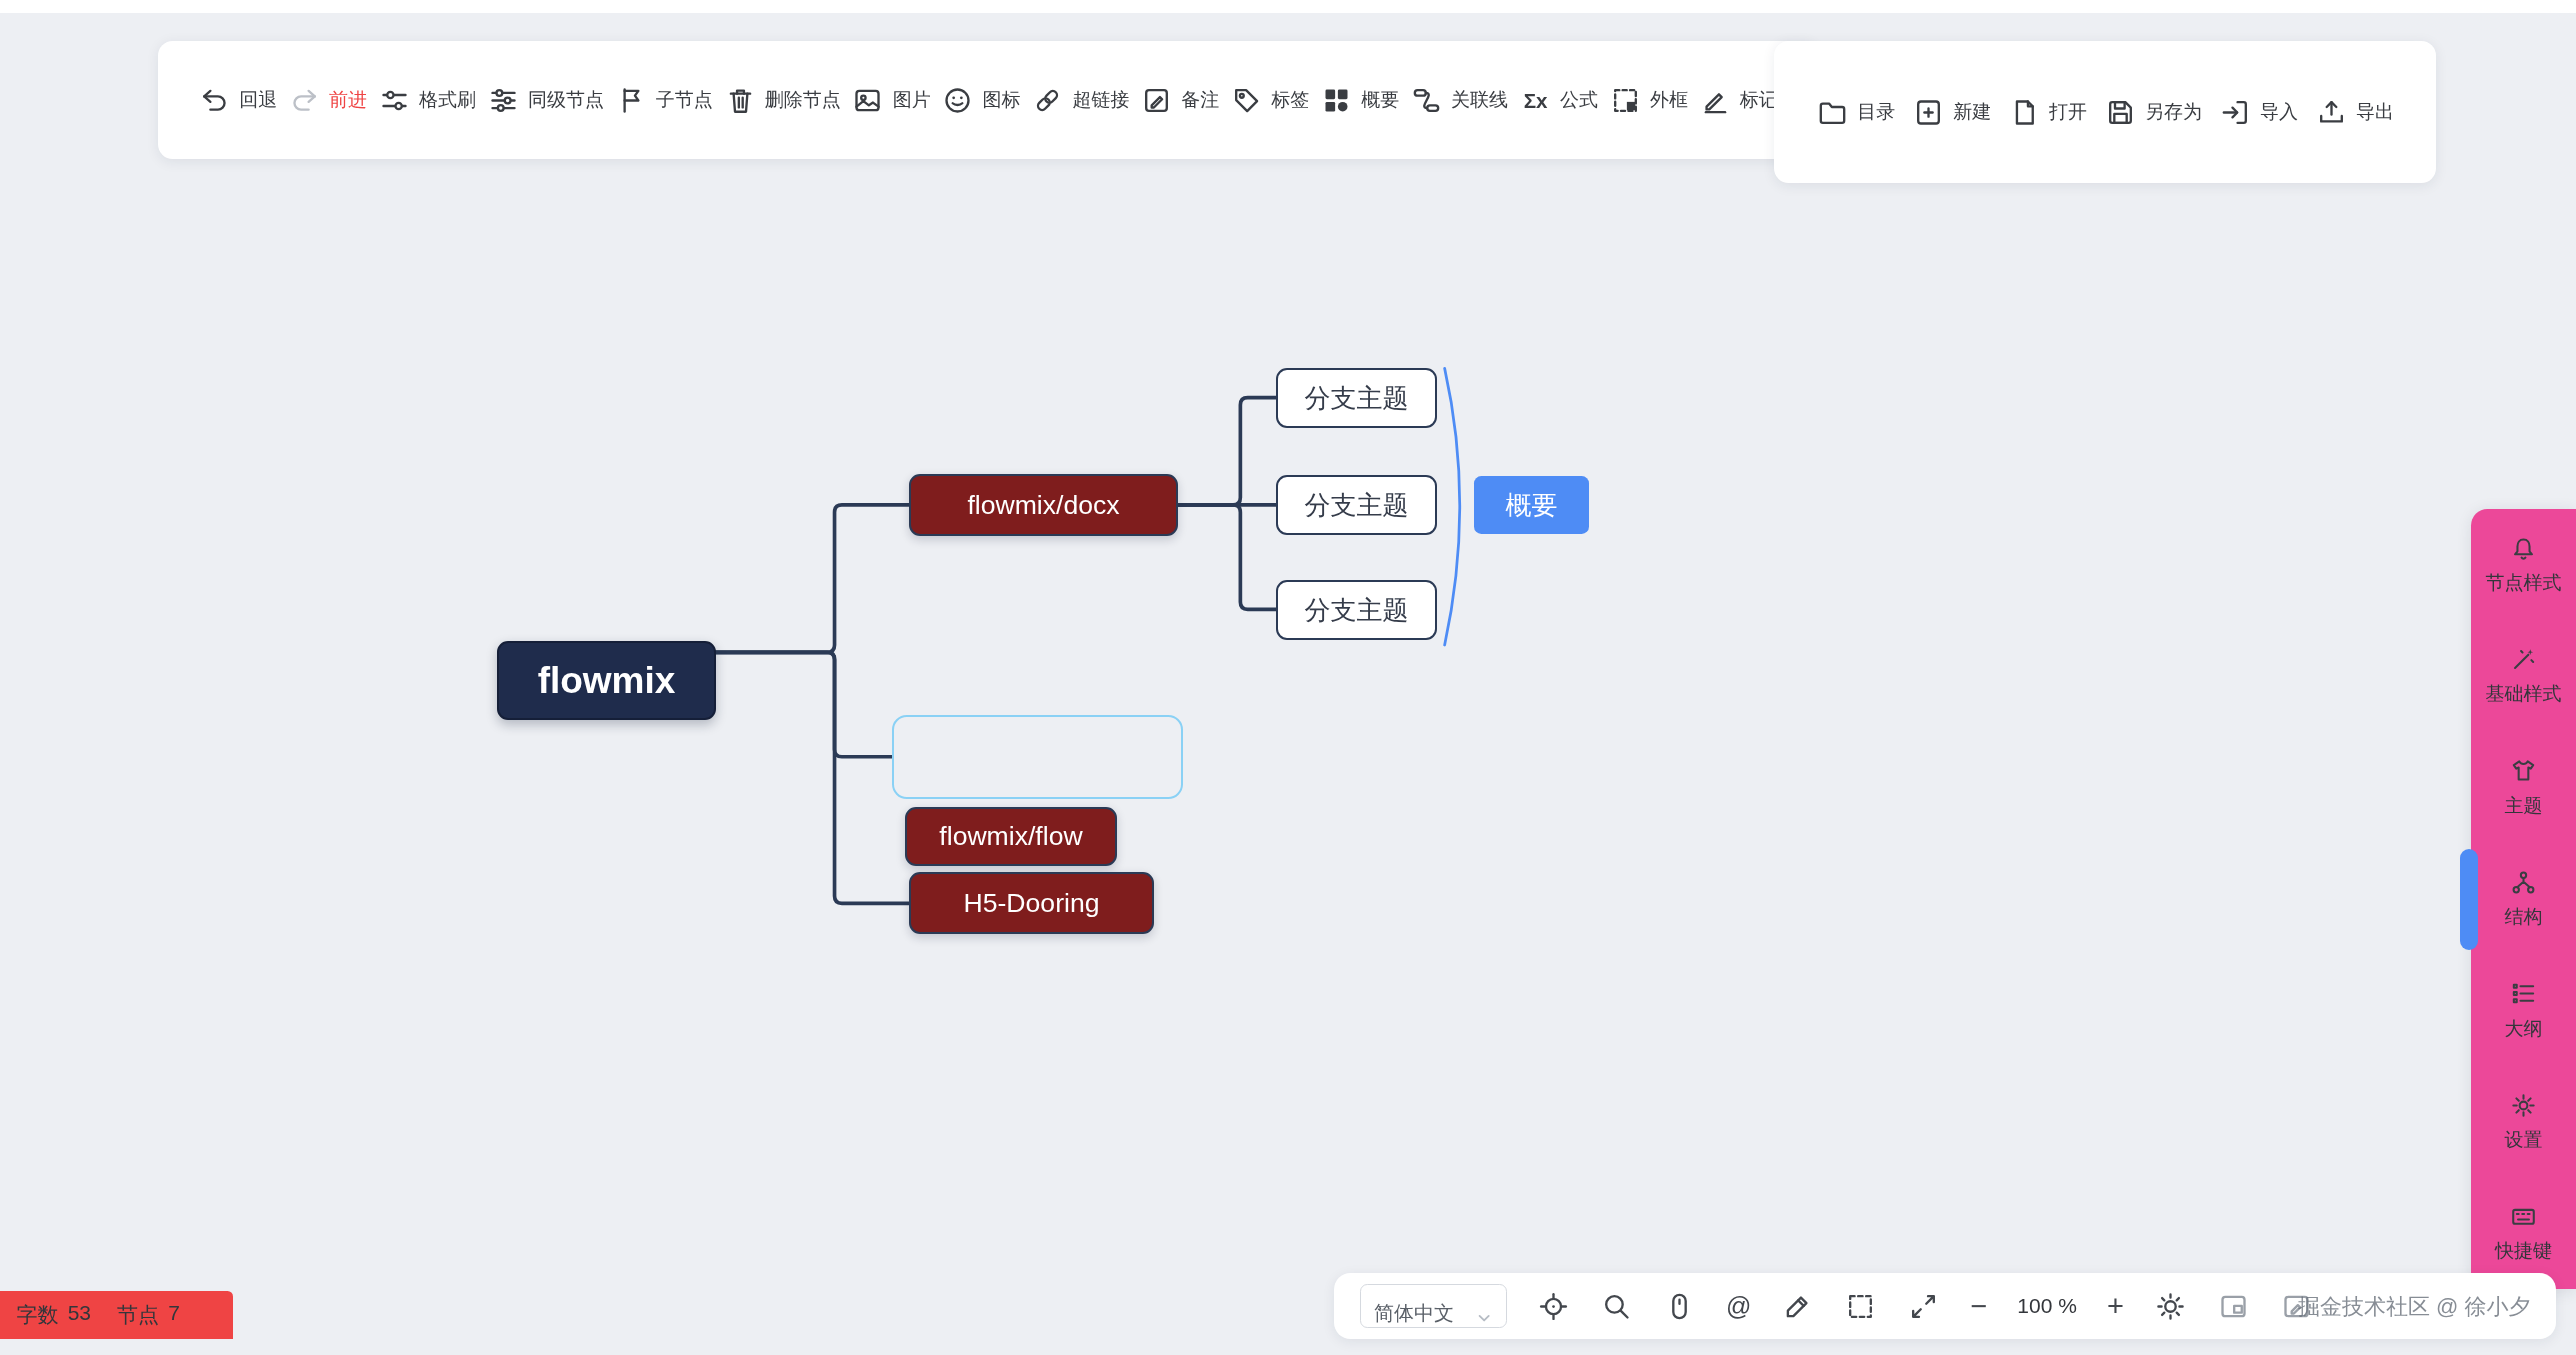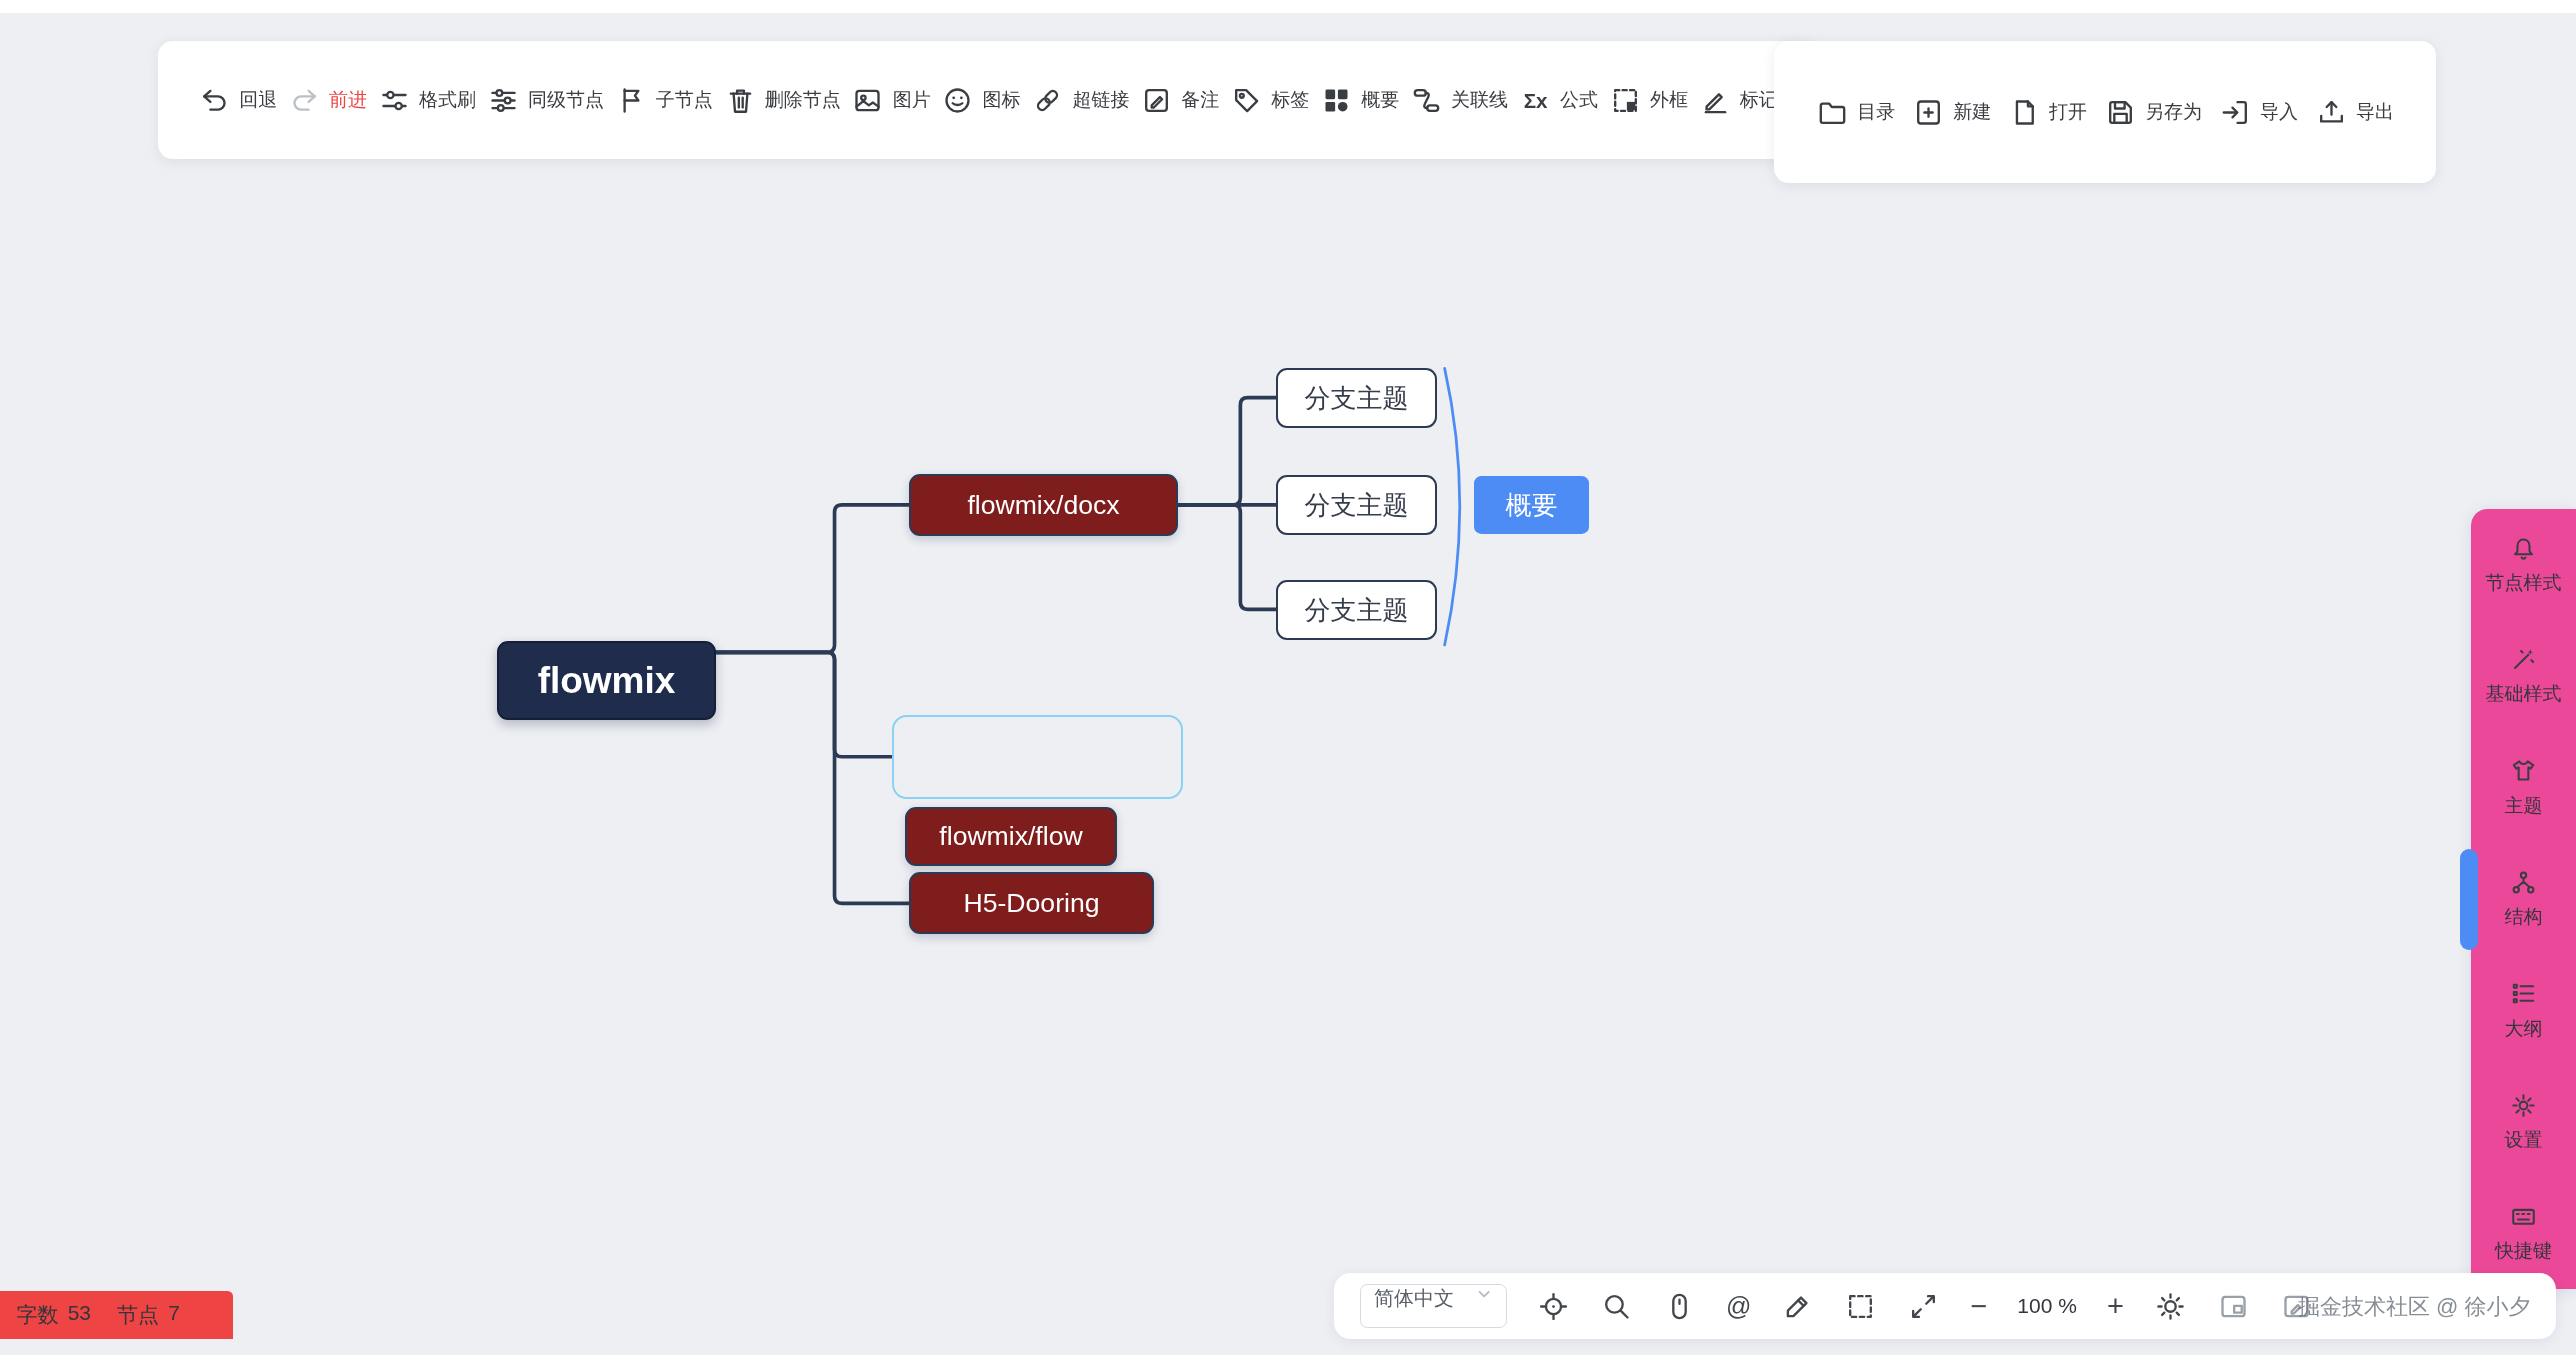--- a/index.html
+++ b/index.html
@@ -23,21 +23,21 @@
     border-radius:16.5px 0 0 16.5px;box-shadow:0 2.7px 14.7px rgba(30,40,60,.10);
     display:flex;flex-direction:column;justify-content:space-around;align-items:center;}
   .side-item{display:flex;flex-direction:column;align-items:center;gap:7.3px;cursor:pointer;}
   .side-item svg.ic{width:29px;height:29px;}
   .side-item .lbl{font-size:19px;color:#33363b;white-space:nowrap;}
   #side-indicator{position:absolute;left:-11px;top:340px;width:18.3px;height:101px;border-radius:9.2px;background:#4e8cf5;}
 
   
   #bottombar{position:absolute;left:1334px;top:1273px;width:1222px;height:66px;background:#fff;border-radius:16.5px;
     box-shadow:0 2.7px 13px rgba(30,40,60,.08);display:flex;align-items:center;gap:30px;padding:0 26px;box-sizing:border-box;}
-  .lang-select{display:flex;align-items:flex-start;justify-content:space-between;width:147px;height:44px;border:1.8px solid #d5d9df;
+  .lang-select{display:flex;align-items:flex-end;justify-content:space-between;width:147px;height:44px;border:1.8px solid #d5d9df;
     border-radius:7.3px;padding:0 13px;box-sizing:border-box;color:#5a6068;font-size:20px;cursor:pointer;background:#fff;}
   .bicon{display:flex;align-items:center;justify-content:center;cursor:pointer;}
   .bicon svg.ic{width:33px;height:33px;stroke:#43474d;}
   .at-glyph{font-size:25px;color:#43474d;cursor:pointer;}
   .zoom-btn{font-size:29px;color:#43474d;cursor:pointer;line-height:1;}
   .zoom-value{font-size:21px;color:#33363b;white-space:nowrap;}
   .dim svg.ic{stroke:#9aa0a8;}
 
   
   #statusbar{position:absolute;left:0;bottom:17px;height:48px;min-width:200px;background:#ef4444;

